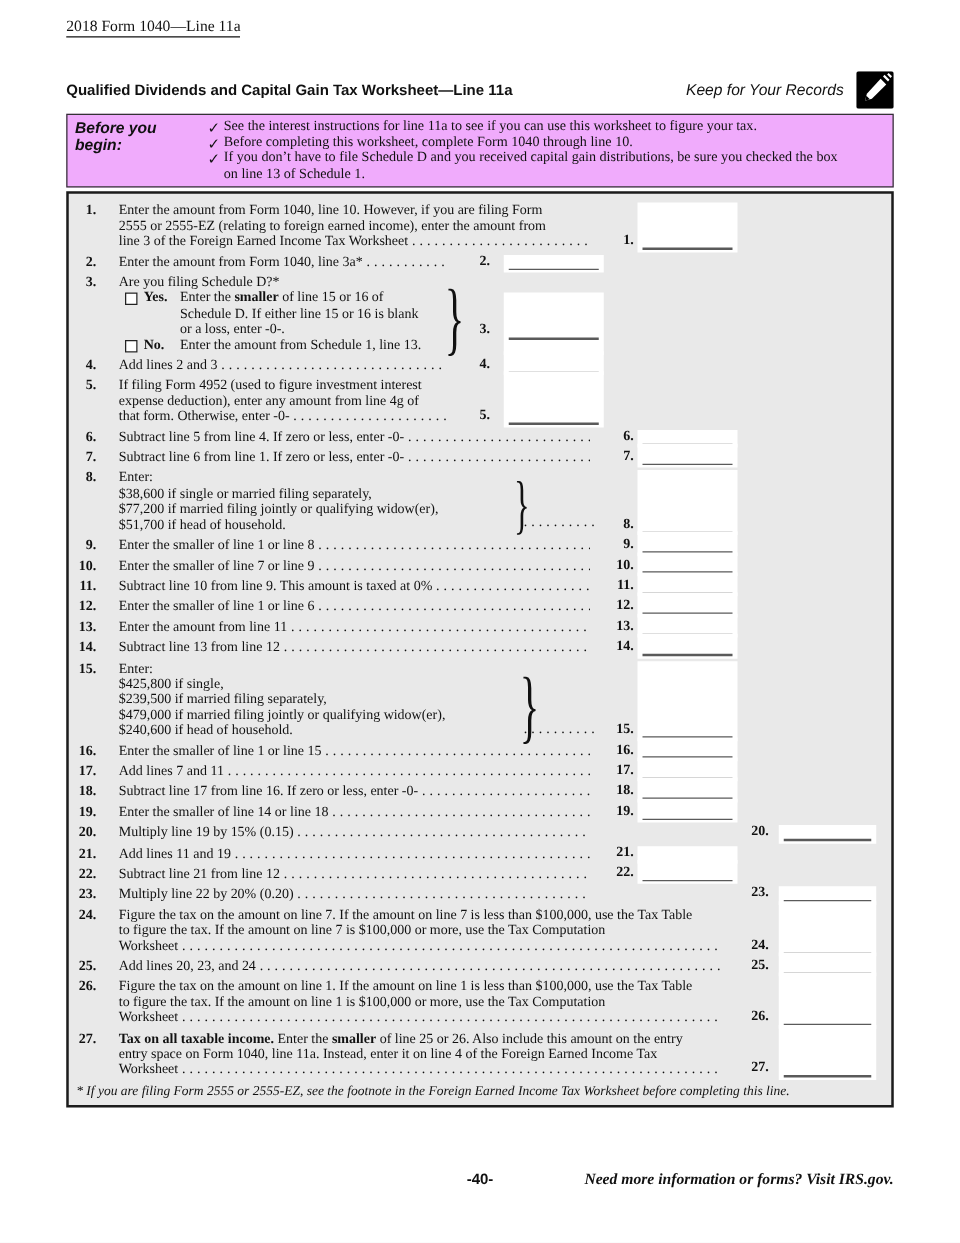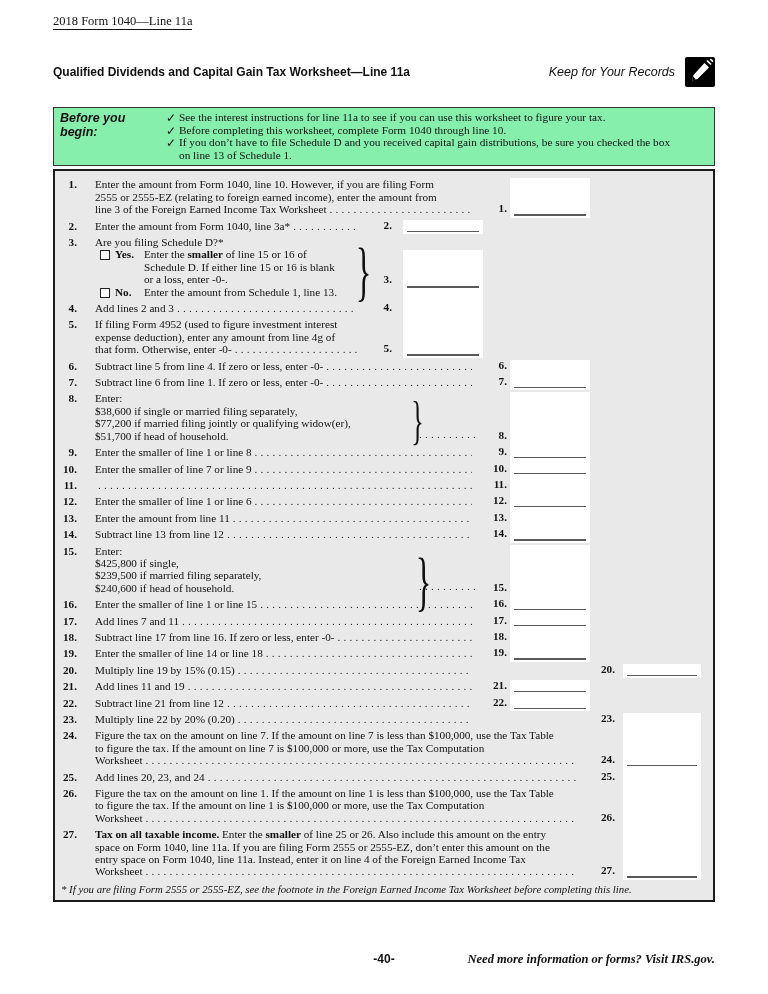--- a/index.html
+++ b/index.html
@@ -5,21 +5,21 @@
   html,body{margin:0;padding:0;background:#fff;}
   .page{position:relative;width:768px;height:994px;background:#fff;overflow:hidden;
         font-family:"Liberation Serif",serif;color:#111;}
   .tophead{padding-top:14px;margin-left:53px;font-size:12.5px;}
   .tophead span{border-bottom:1px solid #111;padding-bottom:1px;}
   .titlerow{margin:28px 53px 0 53px;display:flex;align-items:center;}
   .title{font-family:"Liberation Sans",sans-serif;font-weight:bold;font-size:12px;flex:1;}
   .keep{font-family:"Liberation Sans",sans-serif;font-style:italic;font-size:12.5px;margin-right:10px;}
   .pencil{width:30px;height:30px;flex:none;}
   
-  .bbox{margin:20px 53px 0;border:1px solid #333;display:flex;padding:3px 6px 4px 6px;background:#86efac;}
+  .bbox{margin:4px 53px 0;border:1px solid #333;display:flex;padding:3px 6px 4px 6px;background:#f0abfc;}
   .blabel{font-family:"Liberation Sans",sans-serif;font-weight:bold;font-style:italic;font-size:12.5px;width:106px;flex:none;}
   .bitems{flex:1;font-size:11.3px;line-height:12.6px;}
   .bitem{display:flex;align-items:flex-start;}
   .bcheck{width:13px;flex:none;font-size:12px;font-weight:300;transform:translateY(1px);}
   .bitxt .seg{white-space:nowrap;}
   
   .wbox{margin:3px 53px 0;border:2px solid #1c1c1c;background:#e9e9e9;padding:3px 6px 5px 6px;}
   .wrow{position:relative;margin-top:4px;font-size:11.2px;line-height:12.4px;}
   .num{position:absolute;left:0;top:0;width:16px;text-align:right;font-weight:bold;}
   .txt{margin-left:34px;position:relative;z-index:2;}
@@ -242,20 +242,21 @@
           </div>
           <span class="elabel" style="left: 420px;">10.</span>
           <div class="ebox" style="left: 449px; width: 80px; top: -5px; bottom: -2px;">
             <div class="eline"></div>
           </div>
         </div>
         <div class="wrow">
           <div class="num">11.</div>
           <div class="txt" style="margin-right: 235px;">
             <div class="seg last">
+              <span>Subtract line 10 from line 9. This amount is taxed at 0%</span>
               <span class="dots"></span>
             </div>
           </div>
           <span class="elabel" style="left: 420px;">11.</span>
           <div class="ebox" style="left: 449px; width: 80px; top: -5px; bottom: -2px;">
             <div class="eline"></div>
           </div>
         </div>
         <div class="wrow">
           <div class="num">12.</div>
@@ -295,20 +296,21 @@
           <div class="ebox" style="left: 449px; width: 80px; top: -5px; bottom: -2px;">
             <div class="eline"></div>
           </div>
         </div>
         <div class="wrow">
           <div class="num">15.</div>
           <div class="txt" style="margin-right: 235px;">
             <div class="seg">Enter:</div>
             <div class="seg">$425,800 if single,</div>
             <div class="seg">$239,500 if married filing separately,</div>
+            <div class="seg">$479,000 if married filing jointly or qualifying widow(er),</div>
             <div class="seg">$240,600 if head of household.</div>
           </div>
           <span class="brace" style="left: 347px; top: 12px; font-size: 65px; line-height: 48px;">}</span>
           <span class="absdots" style="left: 358px; width: 58px;"></span>
           <span class="elabel" style="left: 420px;">15.</span>
           <div class="ebox" style="left: 449px; width: 80px; top: 0px; bottom: -2px;">
             <div class="eline"></div>
           </div>
         </div>
         <div class="wrow">
@@ -455,21 +457,20 @@
           </div>
           <span class="elabel" style="left: 528px;">26.</span>
           <div class="ebox" style="left: 562px; width: 78px; top: -5px; bottom: -2px;">
             <div class="eline"></div>
           </div>
         </div>
         <div class="wrow">
           <div class="num">27.</div>
           <div class="txt" style="margin-right: 130px;">
             <div class="seg"><b>Tax on all taxable income.</b> Enter the <b>smaller</b> of line 25 or 26. Also include this amount on the entry</div>
-            <div class="seg">space on Form 1040, line 11a. If you are filing Form 2555 or 2555-EZ, don’t enter this amount on the</div>
             <div class="seg">entry space on Form 1040, line 11a. Instead, enter it on line 4 of the Foreign Earned Income Tax</div>
             <div class="seg last">
               <span>Worksheet</span>
               <span class="dots"></span>
             </div>
           </div>
           <span class="elabel" style="left: 528px;">27.</span>
           <div class="ebox" style="left: 562px; width: 78px; top: -5px; bottom: -2px;">
             <div class="eline"></div>
           </div>

